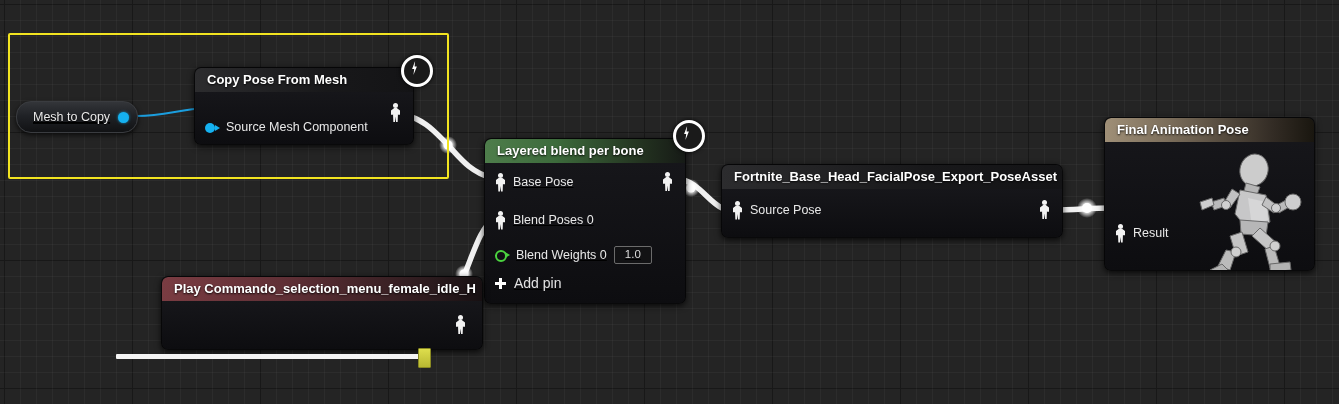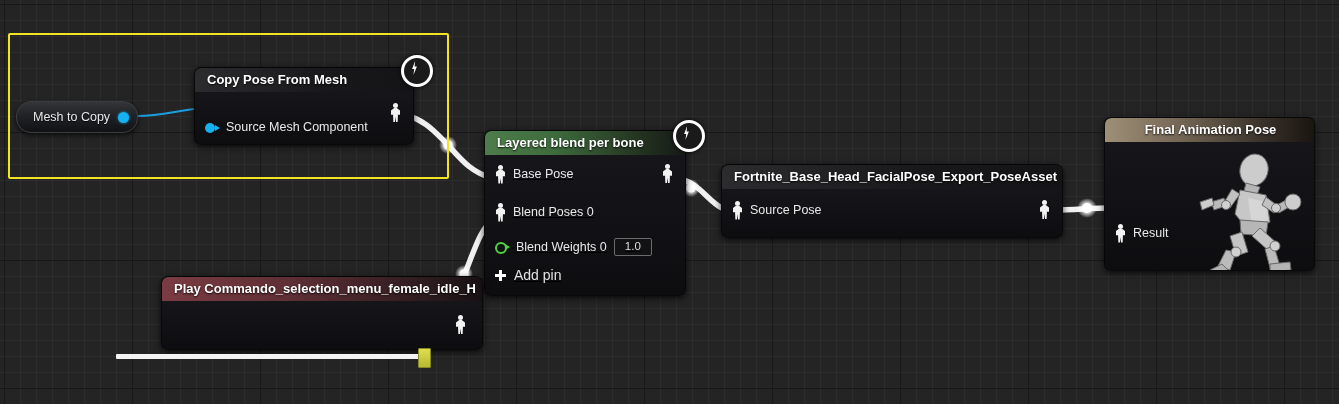--- a/index.html
+++ b/index.html
@@ -59,21 +59,21 @@
     font-weight: bold;
     color: #ffffff;
     text-shadow: 0 1px 2px rgba(0,0,0,0.9);
     white-space: nowrap;
     border-top-left-radius: 6px;
     border-top-right-radius: 6px;
   }
   .hdr-dark  { background: linear-gradient(to right, #2c2c2e 0%, #18181a 60%, #141416 100%); }
   .hdr-green { background: linear-gradient(to right, #4e7d4b 0%, #3d6b3c 35%, #22301f 80%, #161a16 100%); }
   .hdr-red   { background: linear-gradient(to right, #7a3c42 0%, #5e2f35 40%, #2a1a1d 85%, #171012 100%); }
-  .hdr-tan   { background: linear-gradient(to right, #9f8f77 0%, #7c6e5b 30%, #332c25 80%, #19160f 100%); text-align: center; }
+  .hdr-tan   { background: linear-gradient(to right, #9f8f77 0%, #7c6e5b 30%, #332c25 80%, #19160f 100%); }
 
   .node-body {
     position: relative;
     background: linear-gradient(to bottom, #16161a 0%, #0d0d10 100%);
   }
 
   
   .pin-row {
     position: relative;
     display: flex;
@@ -218,20 +218,21 @@
   .var-node {
     position: absolute;
     height: 30px;
     border-radius: 15px;
     background: linear-gradient(to bottom, #333539 0%, #202226 45%, #111214 100%);
     border: 1px solid #3a3c40;
     box-shadow: 0 2px 5px rgba(0,0,0,0.7);
     display: flex;
     align-items: center;
     padding: 0 8px 0 16px;
+    text-decoration: underline;
   }
   .var-label {
     font-size: 12.5px;
     color: #e9e9e9;
     text-shadow: 0 1px 1px rgba(0,0,0,0.9);
   }
   .var-pin {
     width: 11px; height: 11px;
     border-radius: 50%;
     background: #15b1f0;
@@ -328,21 +329,21 @@
           <span class="dot"></span>
             <span class="arw"></span>
         </span>
         <span class="pin-label">Source Mesh Component</span>
         <span class="pin-pose body-pose-right" style="top:11px;"></span>
       </div>
     </div>
   </div>
   <div class="bolt-badge" style="left:401px; top:55px;"></div>
 
-  <div class="node" style="left:484px; top:130px; width:200px;">
+  <div class="node" style="left:484px; top:138px; width:200px;">
     <div class="node-header hdr-green">Layered blend per bone</div>
     <div class="node-body" style="height:140px;text-decoration:underline;">
 
       <div class="pin-row" style="height:38px;">
         <span class="pin-pose"></span>
         <span class="pin-label">Base Pose</span>
         <span class="pin-pose body-pose-right" style="top:9px;"></span>
       </div>
 
       <div class="pin-row" style="height:38px;">

